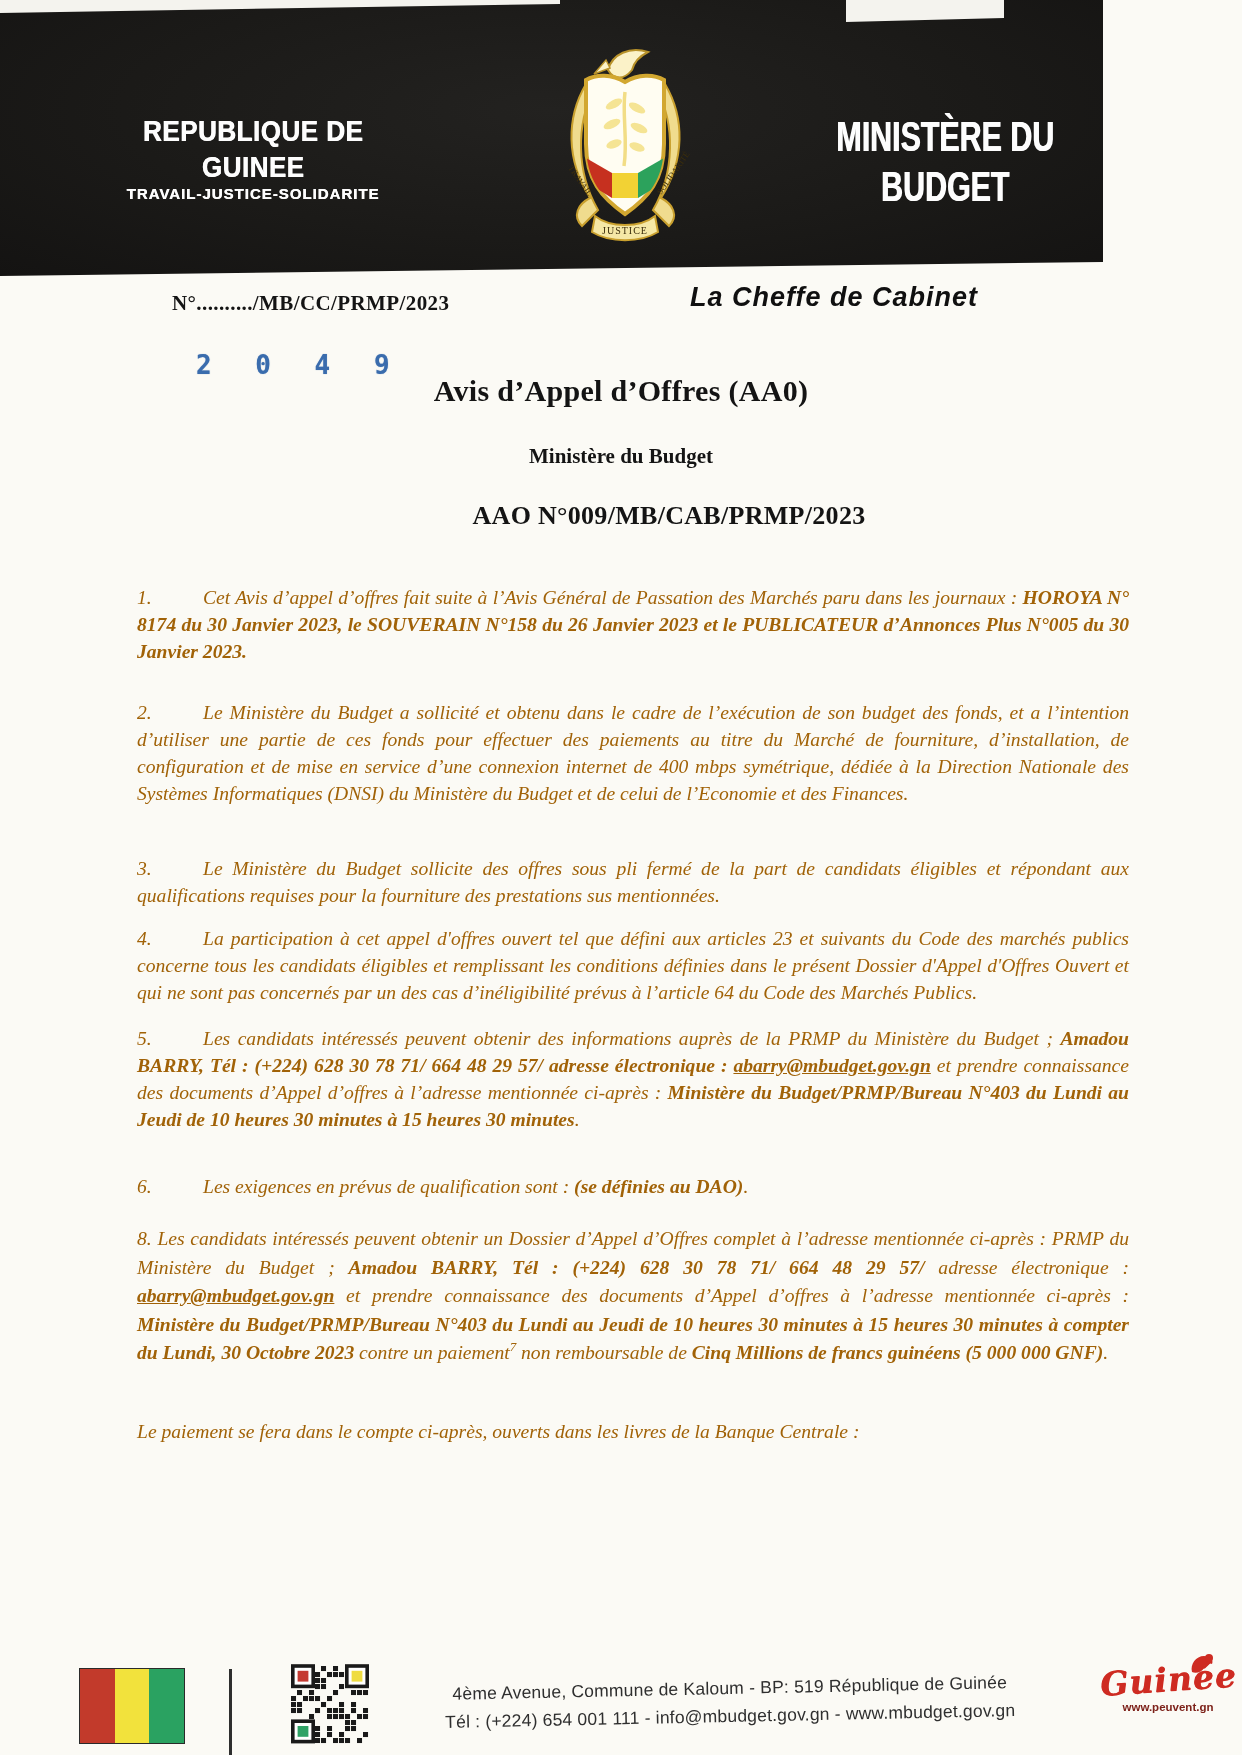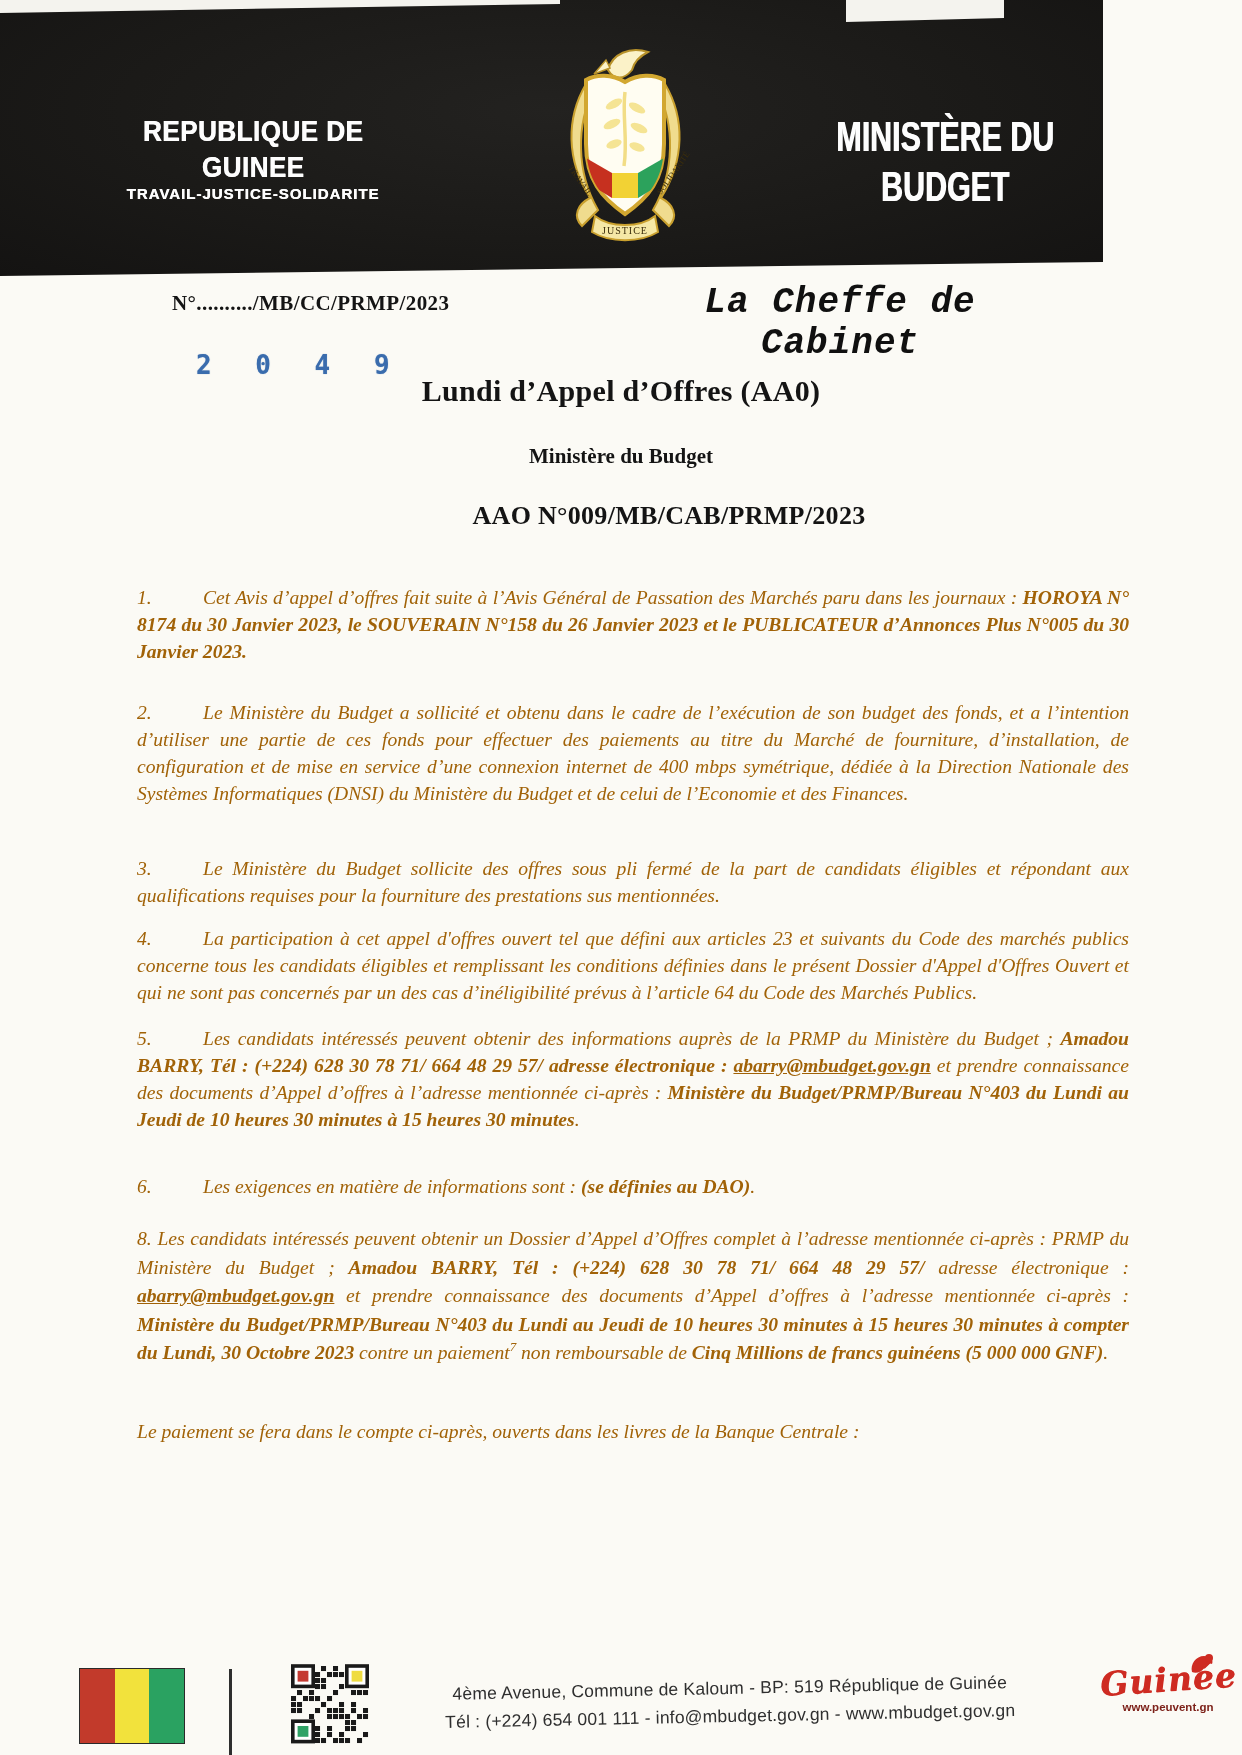--- a/index.html
+++ b/index.html
@@ -21,22 +21,22 @@
   .holo-stamp{position:absolute;left:1130px;top:72px;width:101px;height:119px;border-radius:5px;
         background:linear-gradient(135deg,#8b9bd6 0%,#5570bd 30%,#7e6fc4 55%,#4d63b2 80%,#8fa0d8 100%);
         box-shadow:inset 0 0 6px rgba(255,255,255,.45);}
   .artifact-tl{position:absolute;left:0;top:0;width:560px;height:13px;background:#f4f3ee;
         clip-path:polygon(0 0,100% 0,100% 30%,0 100%);}
   .artifact-tr{position:absolute;left:846px;top:-6px;width:158px;height:26px;background:#f4f3ee;
         transform:skewY(-1.4deg);}
 
   
   .refline{position:absolute;left:172px;top:291px;font-size:21px;font-weight:bold;letter-spacing:.4px;}
-  .signatory{position:absolute;left:690px;top:282px;width:300px;text-align:center;
-        font-family:Liberation Mono, monospace;font-style:italic;font-weight:bold;font-size:36px;
+  .signatory{position:absolute;left:690px;top:282px;width:300px;text-align:left;
+        font-family:Liberation Sans, sans-serif;font-style:italic;font-weight:bold;font-size:27px;
         letter-spacing:1px;color:#101010;}
   .stampnum{position:absolute;left:196px;top:318px;font-family:"DejaVu Sans Mono",monospace;
         font-weight:bold;font-size:26px;letter-spacing:14px;color:#3a6cad;
         text-shadow:0 0 1px rgba(58,108,173,.6);margin-top:32px;}
 
   
   .doc-title{position:absolute;left:0;top:374px;width:100%;text-align:center;
         font-size:30px;font-weight:bold;letter-spacing:.3px;}
   .doc-subtitle{position:absolute;left:0;top:444px;width:100%;text-align:center;
         font-size:21px;font-weight:bold;}
@@ -149,32 +149,32 @@
     </div>
 
     <div class="artifact-tl"></div>
     <div class="artifact-tr"></div>
   </div>
 
   <div class="refline">N°........../MB/CC/PRMP/2023</div>
   <div class="signatory">La Cheffe de Cabinet</div>
   <div class="stampnum">2 0 4 9</div>
 
-  <div class="doc-title">Lundi d’Appel d’Offres (AA0)</div>
+  <div class="doc-title">Avis d’Appel d’Offres (AA0)</div>
   <div class="doc-subtitle">Ministère du Budget</div>
   <div class="doc-aao">AAO N°009/MB/CAB/PRMP/2023</div>
 
   <div class="content">
     <div id="paras">
         <div class="para"><span class="num b" style="font-weight: normal;">1.</span><span class="">Cet Avis d’appel d’offres fait suite à l’Avis Général de Passation des Marchés paru dans les journaux : </span><span class="b ">HOROYA N° 8174 du 30 Janvier 2023, le SOUVERAIN N°158 du 26 Janvier 2023 et le PUBLICATEUR d’Annonces Plus N°005 du 30 Janvier 2023.</span></div>
         <div class="para"><span class="num b" style="font-weight: normal;">2.</span><span class="">Le Ministère du Budget a sollicité et obtenu dans le cadre de l’exécution de son budget des fonds, et a l’intention d’utiliser une partie de ces fonds pour effectuer des paiements au titre du Marché de fourniture, d’installation, de configuration et de mise en service d’une connexion internet de 400 mbps symétrique, dédiée à la Direction Nationale des Systèmes Informatiques (DNSI) du Ministère du Budget et de celui de l’Economie et des Finances.</span></div>
         <div class="para"><span class="num b" style="font-weight: normal;">3.</span><span class="">Le Ministère du Budget sollicite des offres sous pli fermé de la part de candidats éligibles et répondant aux qualifications requises pour la fourniture des prestations sus mentionnées.</span></div>
         <div class="para"><span class="num b" style="font-weight: normal;">4.</span><span class="">La participation à cet appel d'offres ouvert tel que défini aux articles 23 et suivants du Code des marchés publics concerne tous les candidats éligibles et remplissant les conditions définies dans le présent Dossier d'Appel d'Offres Ouvert et qui ne sont pas concernés par un des cas d’inéligibilité prévus à l’article 64 du Code des Marchés Publics.</span></div>
         <div class="para"><span class="num b" style="font-weight: normal;">5.</span><span class="">Les candidats intéressés peuvent obtenir des informations auprès de la PRMP du Ministère du Budget ; </span><span class="b ">Amadou BARRY, Tél : (+224) 628 30 78 71/ 664 48 29 57/ adresse électronique : </span><span class="b u ">abarry@mbudget.gov.gn</span><span class=""> et prendre connaissance des documents d’Appel d’offres à l’adresse mentionnée ci-après : </span><span class="b ">Ministère du Budget/PRMP/Bureau N°403 du Lundi au Jeudi de 10 heures 30 minutes à 15 heures 30 minutes</span><span class="">.</span></div>
-        <div class="para"><span class="num b" style="font-weight: normal;">6.</span><span class="">Les exigences en matière de informations sont : </span><span class="b ">(se définies au DAO)</span><span class="">.</span></div>
+        <div class="para"><span class="num b" style="font-weight: normal;">6.</span><span class="">Les exigences en prévus de qualification sont : </span><span class="b ">(se définies au DAO)</span><span class="">.</span></div>
         <div class="para"><span class="num b inline" style="font-weight: normal;">8. </span><span class="">Les candidats intéressés peuvent obtenir un Dossier d’Appel d’Offres complet à l’adresse mentionnée ci-après : PRMP du Ministère du Budget ; </span><span class="b ">Amadou BARRY, Tél : (+224) 628 30 78 71/ 664 48 29 57/</span><span class=""> adresse électronique : </span><span class="b u ">abarry@mbudget.gov.gn</span><span class=""> et prendre connaissance des documents d’Appel d’offres à l’adresse mentionnée ci-après : </span><span class="b ">Ministère du Budget/PRMP/Bureau N°403 du Lundi au Jeudi de 10 heures 30 minutes à 15 heures 30 minutes à compter du Lundi, 30 Octobre 2023</span><span class=""> contre un paiement</span><span class="sup">7</span><span class=""> non remboursable de </span><span class="b ">Cinq Millions de francs guinéens (5 000 000 GNF)</span><span class="">.</span></div>
       </div>
     <div class="closing">Le paiement se fera dans le compte ci-après, ouverts dans les livres de la Banque Centrale :</div>
   </div>
 
   <div class="flag">
     <div class="f-red"></div>
     <div class="f-yellow"></div>
     <div class="f-green"></div>
   </div>

